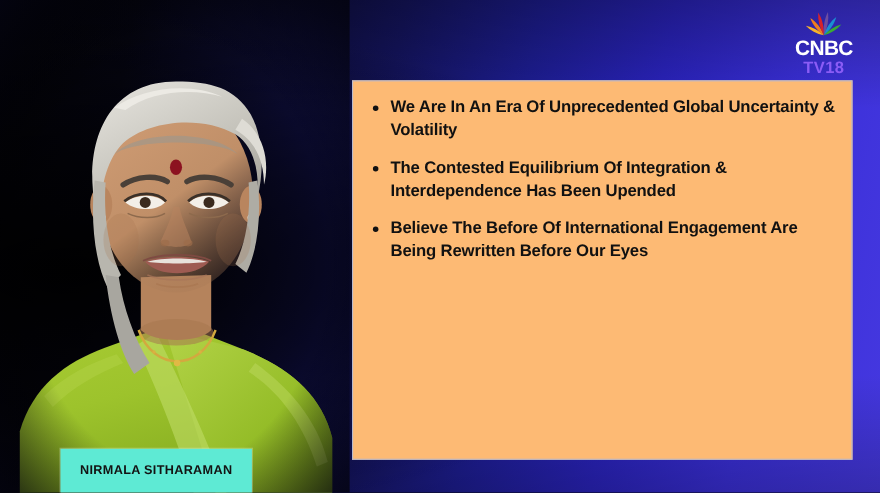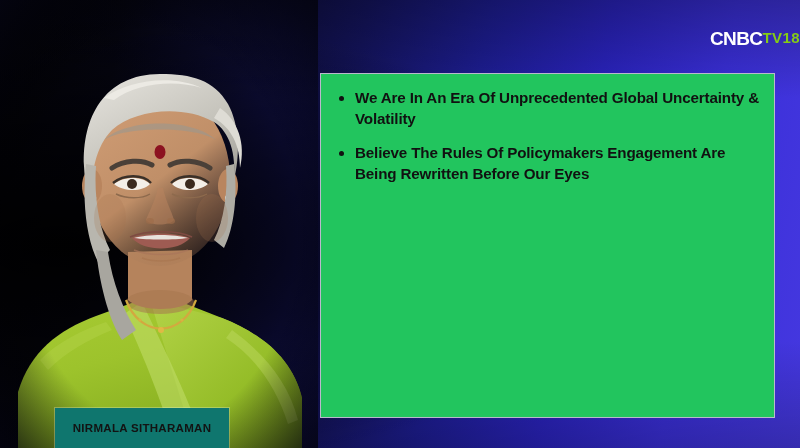--- a/index.html
+++ b/index.html
@@ -50,21 +50,21 @@
   }
   .portrait-svg { display: block; width: 318px; height: 448px; }
 
   
   .nameplate {
     position: absolute;
     left: 55px;
     top: 408px;
     width: 174px;
     height: 40px;
-    background: #0f766e;
+    background: #5eead4;
     display: flex;
     flex-direction: row;
     align-items: center;
     justify-content: center;
     box-shadow: 0 0 0 1px rgba(255,255,255,0.25);
     gap: 38px;
   }
   .nameplate-line1 {
     color: #131313;
     font-size: 11.5px;
@@ -82,21 +82,21 @@
     white-space: nowrap;
   }
 
   
   .panel {
     position: absolute;
     left: 320px;
     top: 73px;
     width: 455px;
     height: 345px;
-    background: #22c55e;
+    background: #fdba74;
     border: 1px solid #b9b9cc;
     box-sizing: border-box;
     padding: 14px 14px 12px 12px;
     display: flex;
     flex-direction: column;
     justify-content: flex-start;
   }
   .bullet-list {
     list-style: none;
     margin: 0;
@@ -124,34 +124,35 @@
   }
 
   
   .logo {
     position: absolute;
     right: 12px;
     top: 6px;
     width: 78px;
     height: 64px;
     display: flex;
-    flex-direction: row;
+    flex-direction: column;
     align-items: center;
+    justify-content: center;
   }
   .peacock { width: 44px; height: 30px; display: block; }
   .logo-cnbc {
     color: #ffffff;
     font-size: 19px;
     font-weight: 700;
     letter-spacing: -0.6px;
     line-height: 19px;
     margin-top: 1px;
   }
   .logo-tv18 {
-    color: #84cc16;
+    color: #8b5cf6;
     font-size: 15px;
     font-weight: 700;
     letter-spacing: 0.4px;
     line-height: 16px;
   }
 </style>
 </head>
 <body>
 
 <div id="screen">
@@ -257,21 +258,25 @@
   </div>
 
   <div class="panel">
     <ul class="bullet-list">
       <li class="bullet-item">
         <span class="dot"></span>
         <span>We Are In An Era Of Unprecedented Global Uncertainty &amp; Volatility</span>
       </li>
       <li class="bullet-item">
         <span class="dot"></span>
-        <span>Believe The Rules Of Policymakers Engagement Are Being Rewritten Before Our Eyes</span>
+        <span>The Contested Equilibrium Of Integration &amp; Interdependence Has Been Upended</span>
+      </li>
+      <li class="bullet-item">
+        <span class="dot"></span>
+        <span>Believe The Before Of International Engagement Are Being Rewritten Before Our Eyes</span>
       </li>
     </ul>
   </div>
 
   <div class="logo">
     <svg class="peacock" viewBox="0 0 88 60" xmlns="http://www.w3.org/2000/svg">
       <g transform="translate(44,56)">
         <g transform="rotate(-62)">
           <path d="M0 0 C-4 -14 -4 -28 0 -40 C4 -28 4 -14 0 0 Z" fill="#f7b32b"></path>
         </g>

